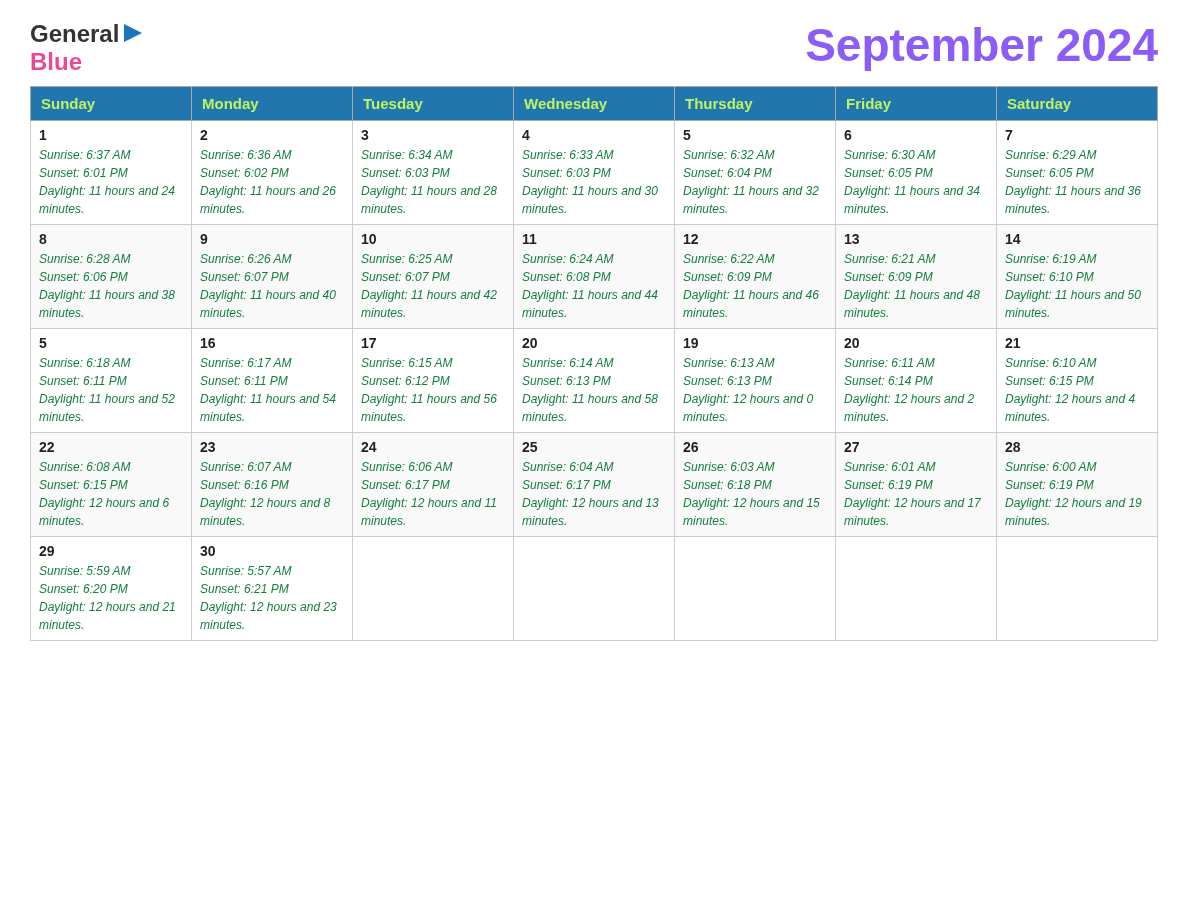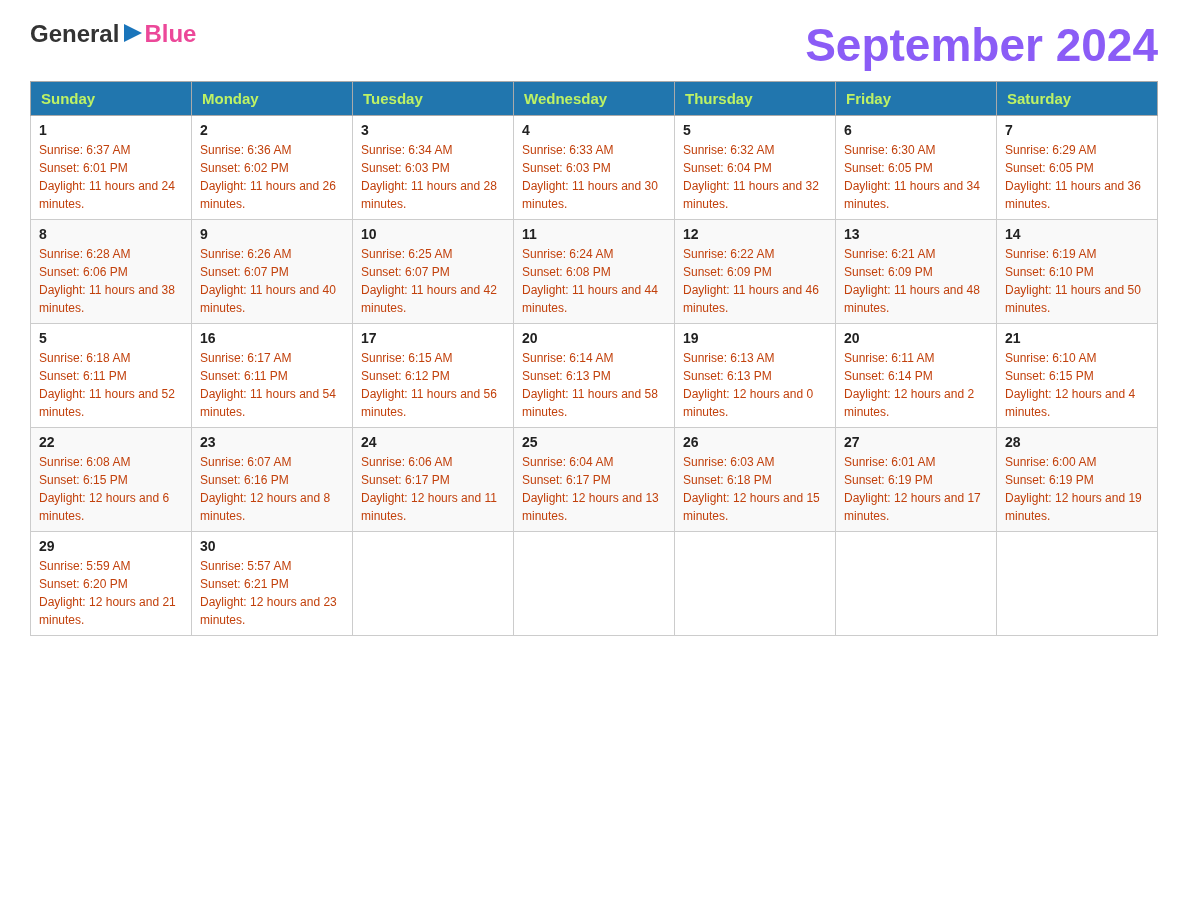--- a/index.html
+++ b/index.html
@@ -66,29 +66,30 @@
     }
     .day-number {
       font-size: 14px;
       font-weight: bold;
       color: #222;
       display: block;
       margin-bottom: 3px;
     }
     .day-info {
       font-size: 12px;
-      color: #c2410c;
+      color: #15803d;
       line-height: 1.5;
+      font-style: italic;
     }
     .empty-cell {
       background: #fff !important;
     }
     .logo-icon-area {
       display: flex;
-      flex-direction: row;
+      flex-direction: column;
       align-items: flex-start;
     }
     .logo-row {
       display: flex;
       align-items: center;
     }
   </style>
 </head>
 <body>
 

